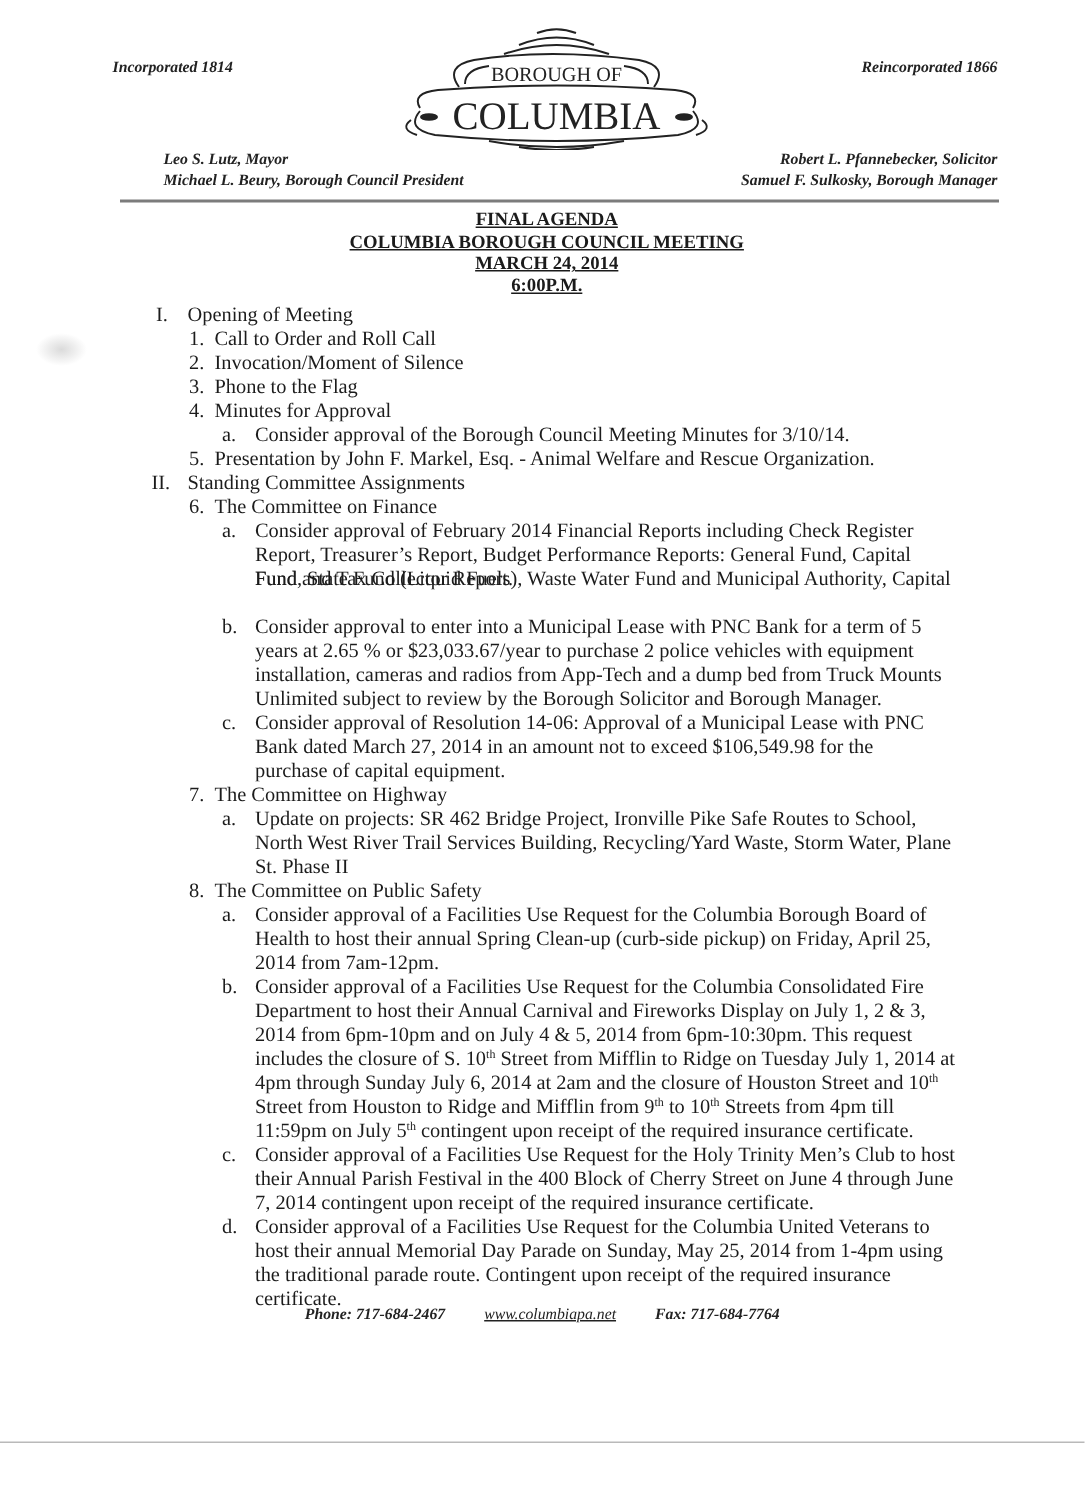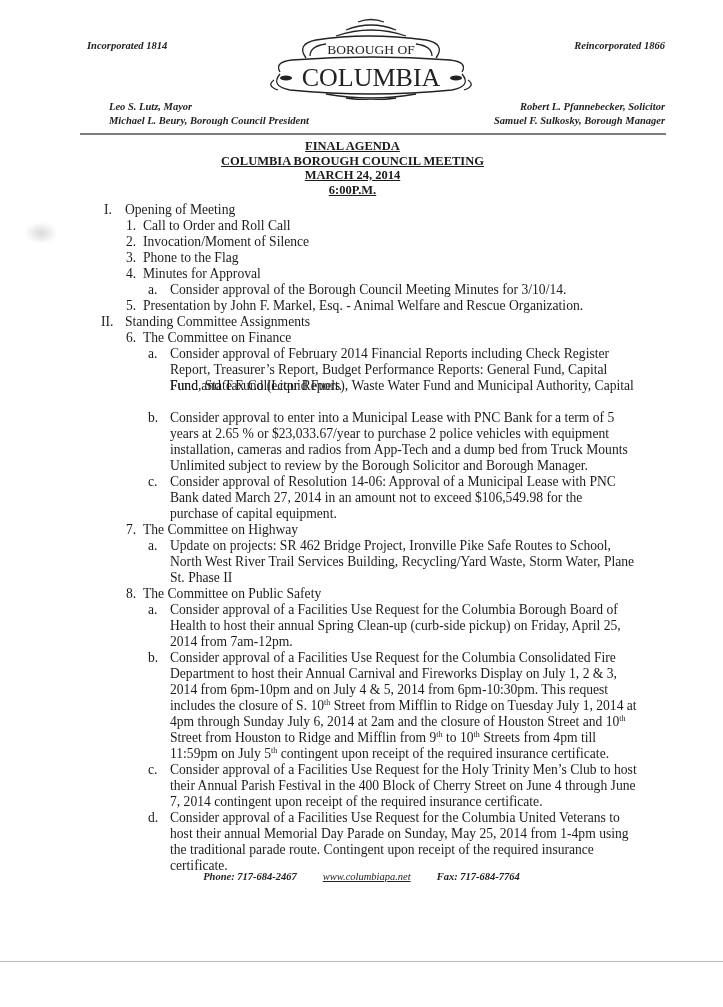--- a/index.html
+++ b/index.html
@@ -1,27 +1,27 @@
 <!DOCTYPE html>
 <html><head>
 <meta charset="utf-8">
 <style>
   html, body { margin:0; padding:0; background:#ffffff; }
   body { width:723px; height:1007px; position:relative; overflow:hidden; color:#1b1b1b; }
   .serif { font-family: "Liberation Serif", "DejaVu Serif", serif; }
   .ital { font-style: italic; font-weight: bold; font-size:10.5px; color:#222; }
-  .hdr-left { position:absolute; left:87px; top:40px;font-style:italic; }
+  .hdr-left { position:absolute; left:75px; top:40px;font-style:italic; }
   .hdr-right { position:absolute; right:58px; top:40px; text-align:right; }
   .officials-left { position:absolute; left:81px; top:100px; line-height:14px;margin-left:28px; }
   .officials-right { position:absolute; right:58px; top:100px; line-height:14px; text-align:right; }
   .logo { position:absolute; left:266px; top:14px; width:210px; height:86px; }
   .rule { position:absolute; left:80px; width:586px; height:1px; background:#8a8a8a; }
   .rule.top { top:133px; height:2px; background:#7c7c7c; }
   .rule.bottom { top:961px; left:0; width:723px; background:#b9b9b9; }
-  .title-block { position:absolute; left:0; width:705px; top:139px; text-align:center;
+  .title-block { position:absolute; left:12px; width:705px; top:139px; text-align:center;
     font-family:"Liberation Serif","DejaVu Serif",serif; font-weight:bold; font-size:12.5px; line-height:14.5px; }
   .title-block div span { text-decoration: underline; }
   .agenda { position:absolute; left:0; top:202px; width:723px;
     font-family:"Liberation Serif","DejaVu Serif",serif; font-size:13.6px; line-height:15.9px; color:#1c1c1c; }
   .line { position:absolute; white-space:nowrap; }
   .num { position:absolute; white-space:nowrap; }
   sup { font-size:8px; line-height:0; vertical-align: 5px; font-family: Liberation Serif, serif; }
   .footer { position:absolute; left:0; width:723px; top:870px; text-align:center;
     font-family:"Liberation Serif","DejaVu Serif",serif; font-style:italic; font-weight:bold; font-size:10.5px; line-height:13px; color:#222; }
   .footer a { color:#222; text-decoration:underline; font-weight:normal; }

